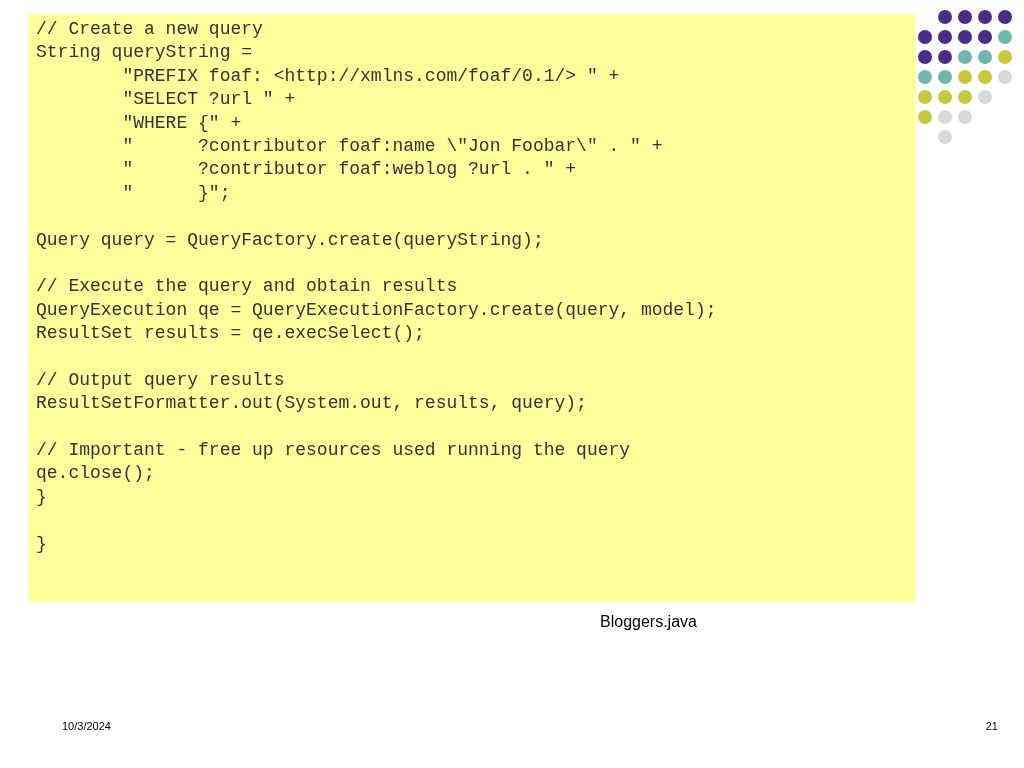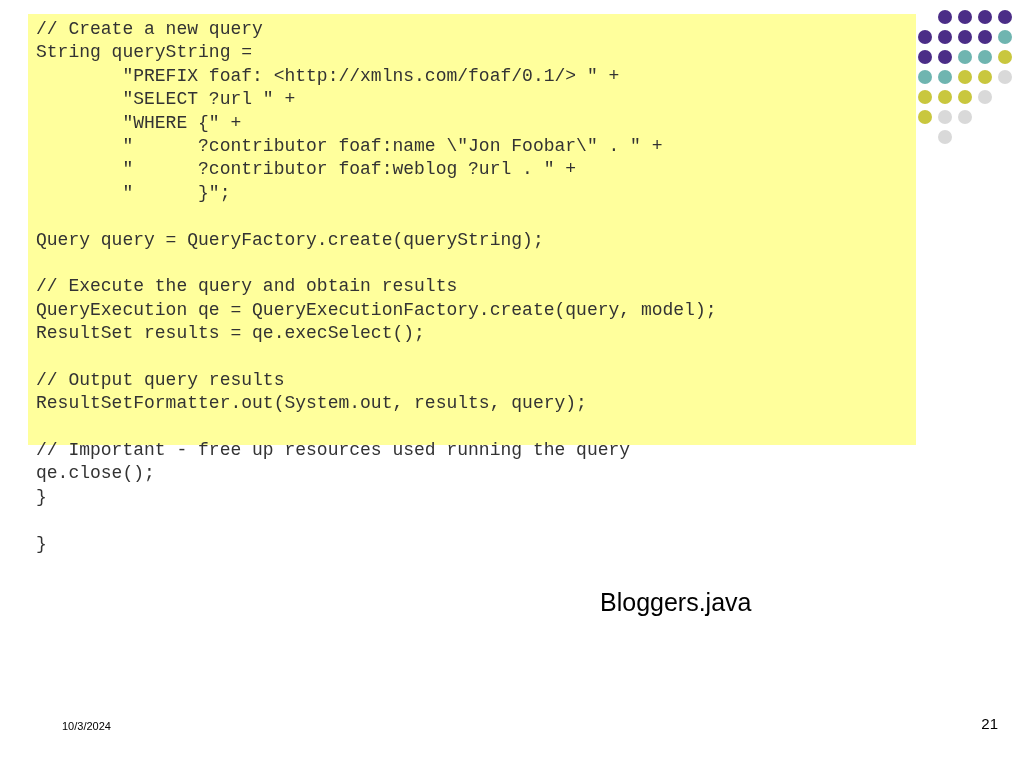--- a/index.html
+++ b/index.html
@@ -31,50 +31,50 @@
   .pu { background: #4b2d87; }
   .te { background: #6fb5b0; }
   .ye { background: #c9c73e; }
   .gy { background: #d9d9d9; }
 
   .codebox {
     position: absolute;
     left: 28px;
     top: 14px;
     width: 888px;
-    height: 431px;
+    height: 588px;
     background: #ffff9c;
     color: #333;
     font-family: "Courier New", Courier, monospace;
     font-size: 18px;
     line-height: 1.3;
     padding: 4px 8px 4px 8px;
     box-sizing: border-box;
     white-space: pre;
     z-index: 1;
   }
   .caption {
     position: absolute;
     left: 600px;
-    top: 588px;
-    font-size: 25px;
+    top: 613px;
+    font-size: 16px;
     color: #000;
   }
   .date {
     position: absolute;
     left: 62px;
     bottom: 36px;
     font-size: 11px;
     color: #000;
   }
   .pagenum {
     position: absolute;
     right: 26px;
     bottom: 36px;
-    font-size: 15px;
+    font-size: 11px;
     color: #000;
   }
 </style>
 </head>
 <body>
 
 <div class="dots" id="dot-grid">
     <div class="dot ph"></div>
     <div class="dot ph"></div>
     <div class="dot ph"></div>

